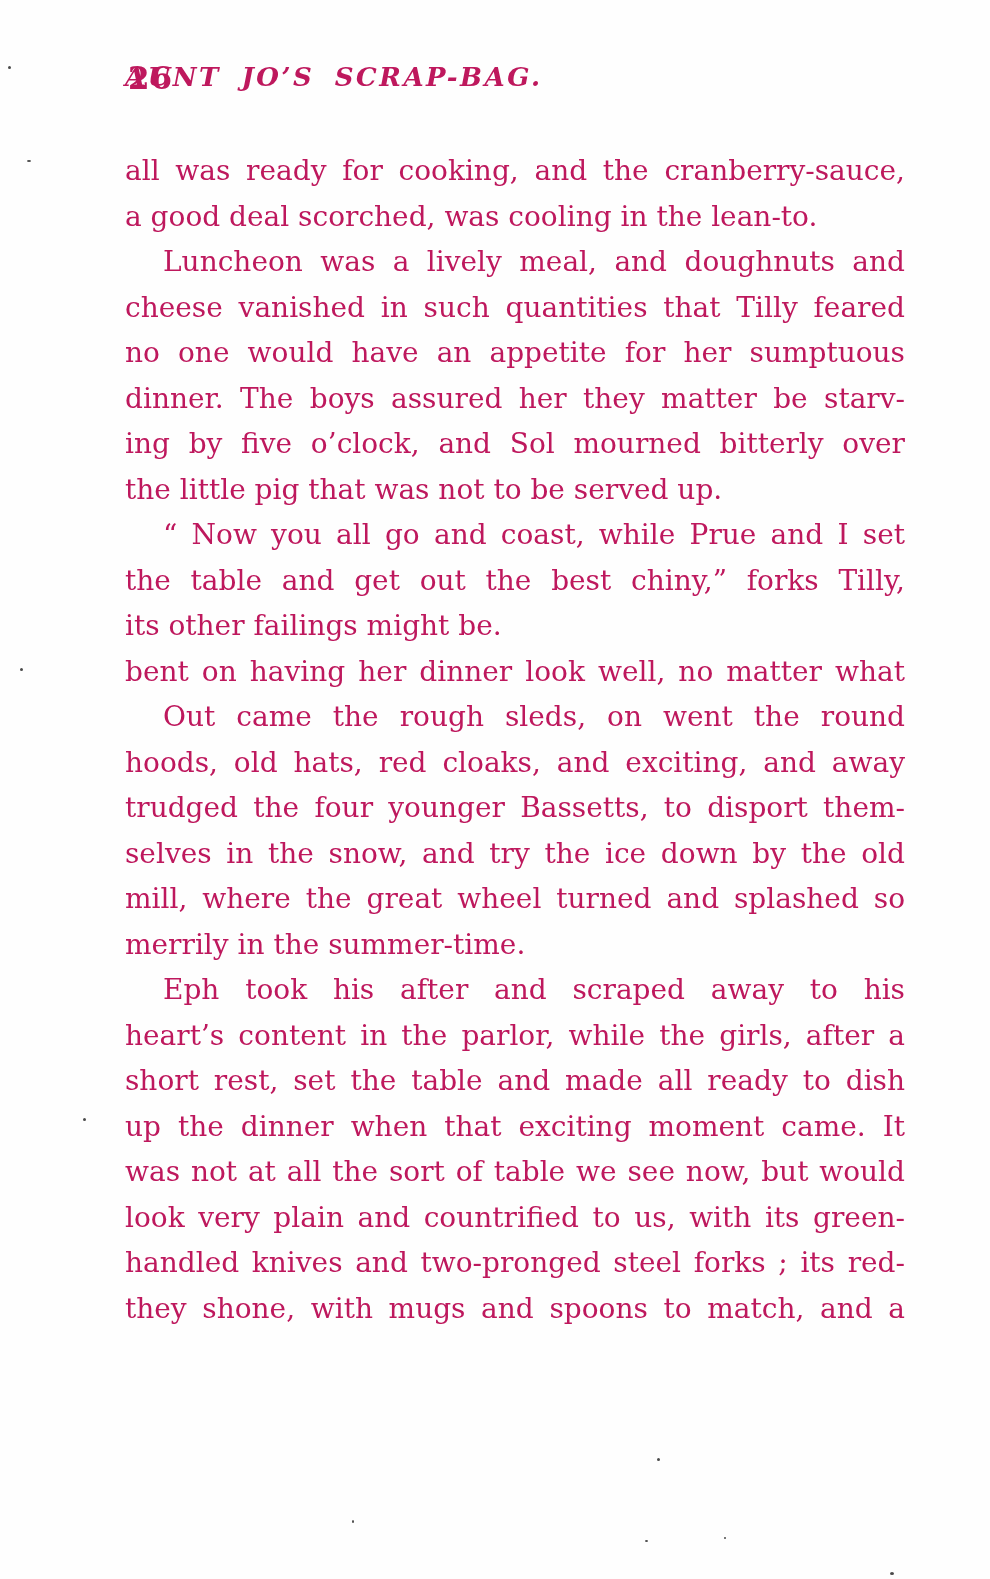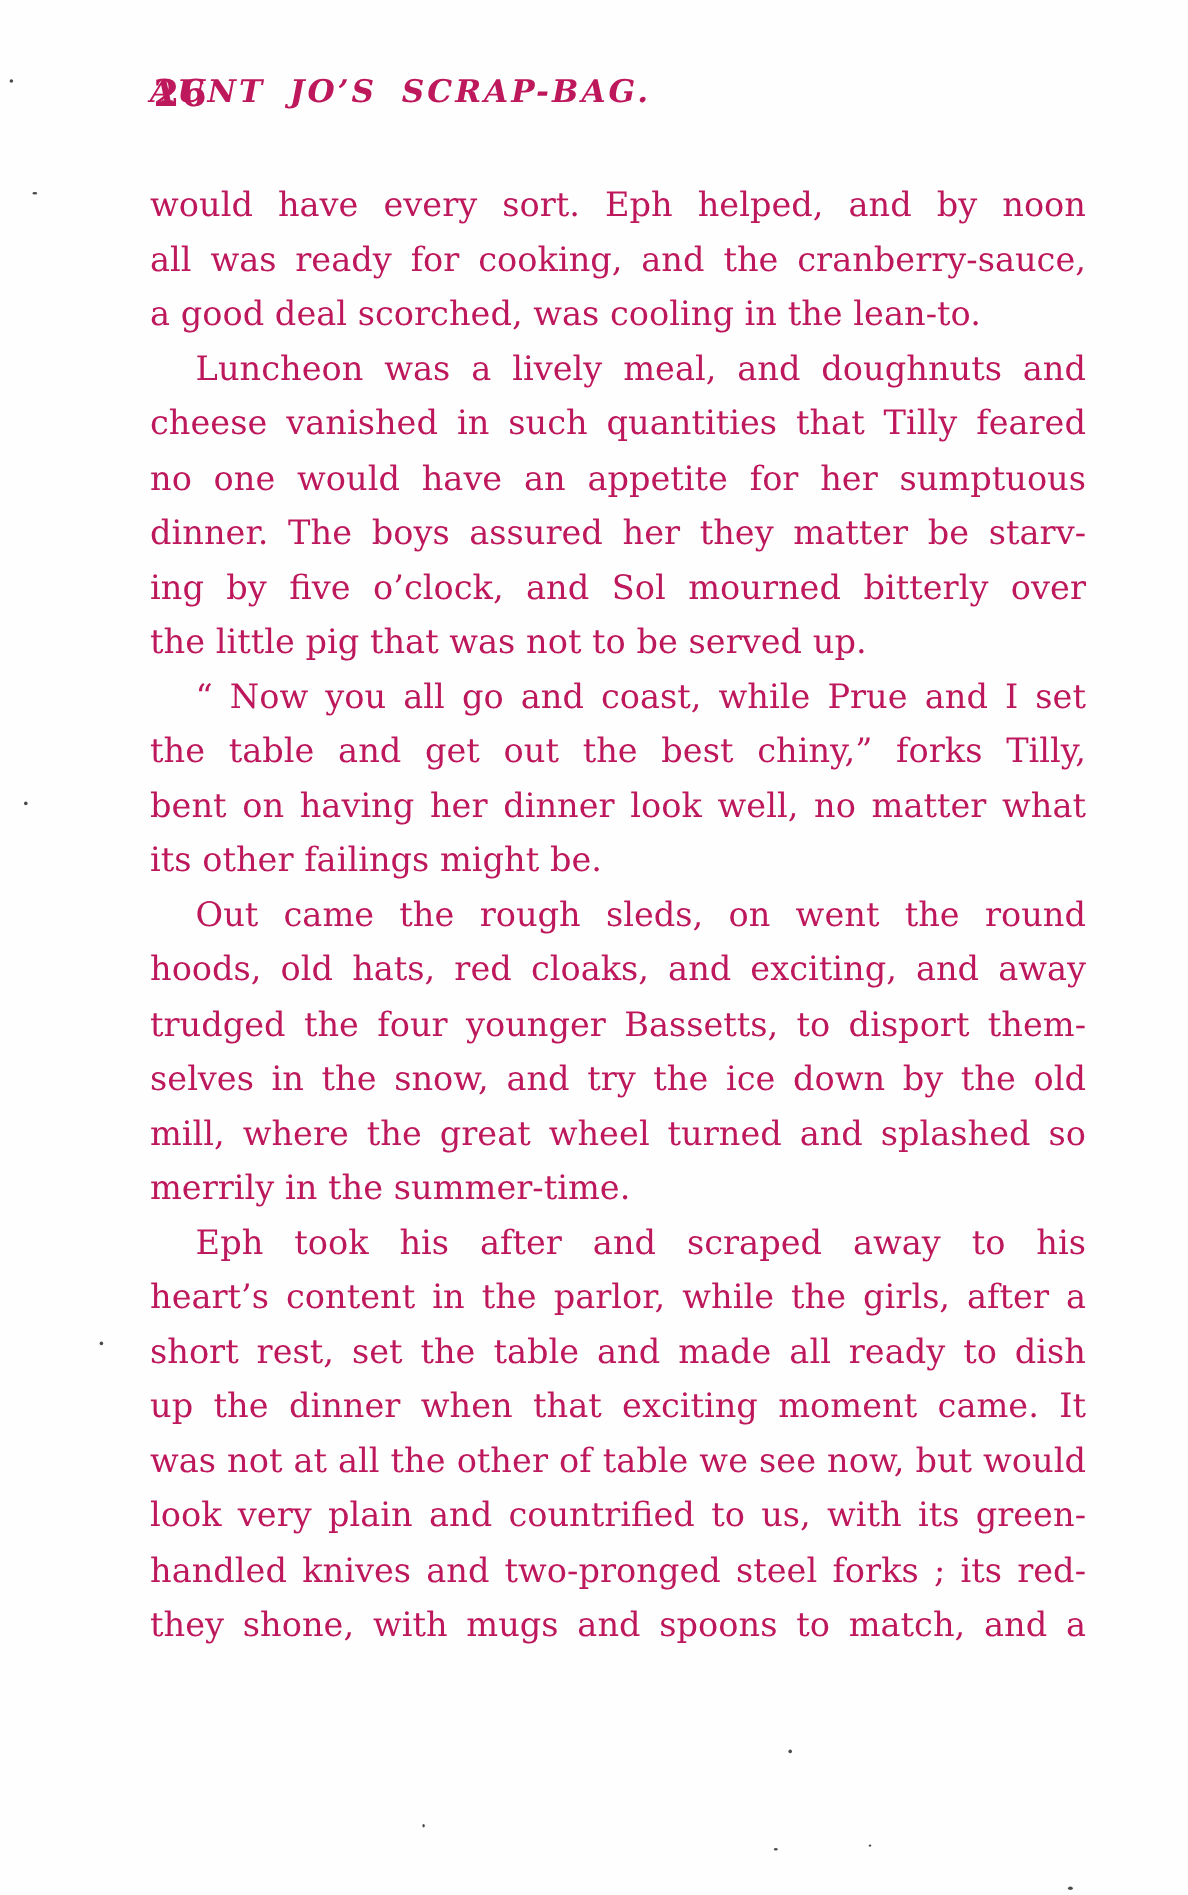--- a/index.html
+++ b/index.html
@@ -74,56 +74,55 @@
 <div class="scan-page">
 
   <div class="page-header">
     <span class="page-number">26</span>
     <span class="running-title">AUNT JO’S SCRAP-BAG.</span>
   </div>
 
   <div class="page-body">
 
     <div class="para">
-      <div class="line">would have every sort.  Eph helped, and by noon</div>
       <div class="line">all was ready for cooking, and the cranberry-sauce,</div>
       <div class="line end">a good deal scorched, was cooling in the lean-to.</div>
     </div>
 
     <div class="para indent">
       <div class="line">Luncheon was a lively meal, and doughnuts and</div>
       <div class="line">cheese vanished in such quantities that Tilly feared</div>
       <div class="line">no one would have an appetite for her sumptuous</div>
       <div class="line">dinner.  The boys assured her they matter be starv-</div>
       <div class="line">ing by five o’clock, and Sol mourned bitterly over</div>
       <div class="line end">the little pig that was not to be served up.</div>
     </div>
 
     <div class="para indent">
       <div class="line">“ Now you all go and coast, while Prue and I set</div>
       <div class="line">the table and get out the best chiny,” forks Tilly,</div>
+      <div class="line end">its other failings might be.</div>
       <div class="line">bent on having her dinner look well, no matter what</div>
-      <div class="line end">its other failings might be.</div>
     </div>
 
     <div class="para indent">
       <div class="line">Out came the rough sleds, on went the round</div>
       <div class="line">hoods, old hats, red cloaks, and exciting, and away</div>
       <div class="line">trudged the four younger Bassetts, to disport them-</div>
       <div class="line">selves in the snow, and try the ice down by the old</div>
       <div class="line">mill, where the great wheel turned and splashed so</div>
       <div class="line end">merrily in the summer-time.</div>
     </div>
 
     <div class="para indent">
       <div class="line">Eph took his after and scraped away to his</div>
       <div class="line">heart’s content in the parlor, while the girls, after a</div>
       <div class="line">short rest, set the table and made all ready to dish</div>
       <div class="line">up the dinner when that exciting moment came.  It</div>
-      <div class="line">was not at all the other of table we see now, but would</div>
+      <div class="line">was not at all the sort of table we see now, but would</div>
       <div class="line">look very plain and countrified to us, with its green-</div>
       <div class="line">handled knives and two-pronged steel forks ; its red-</div>
       <div class="line">they shone, with mugs and spoons to match, and a</div>
     </div>
 
   </div>
 
   <div class="speck" style="left:8px;   top:66px;   width:3px; height:3px;"></div>
   <div class="speck" style="left:27px;  top:160px;  width:4px; height:2px;"></div>
   <div class="speck" style="left:20px;  top:668px;  width:3px; height:3px;"></div>

